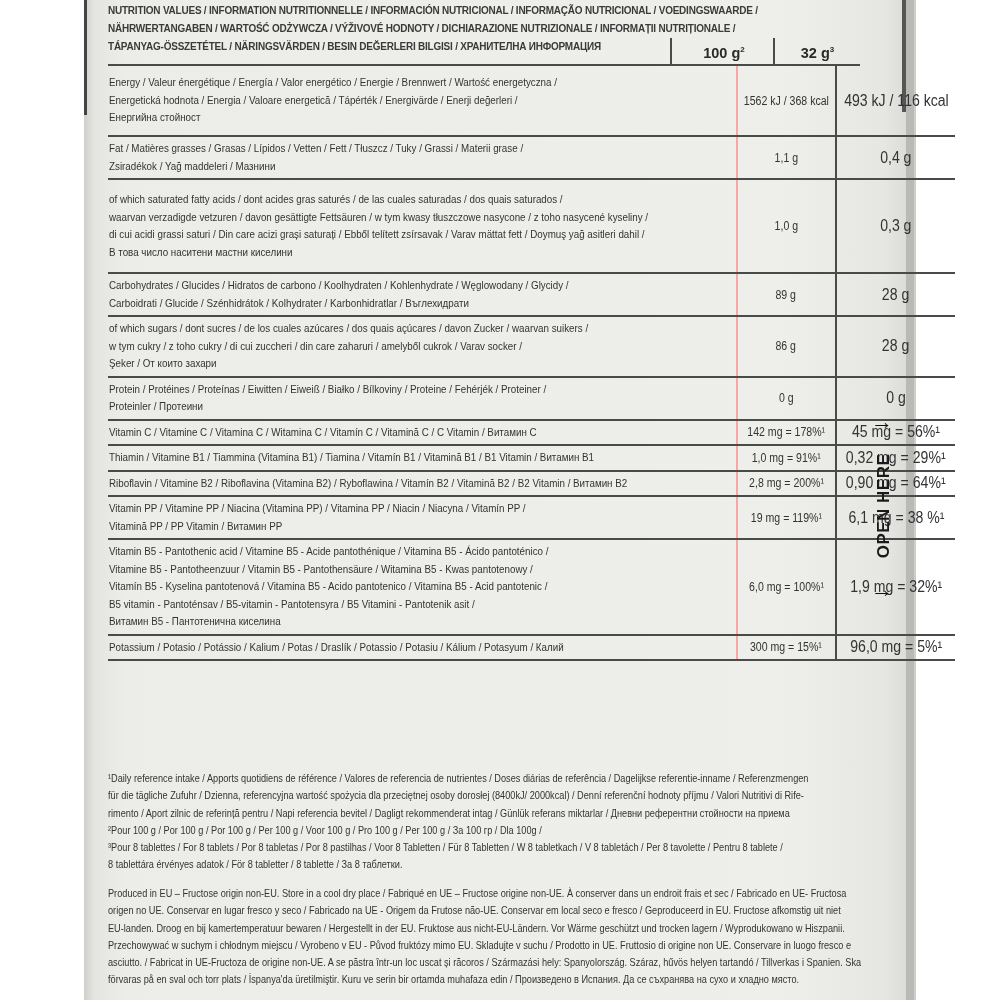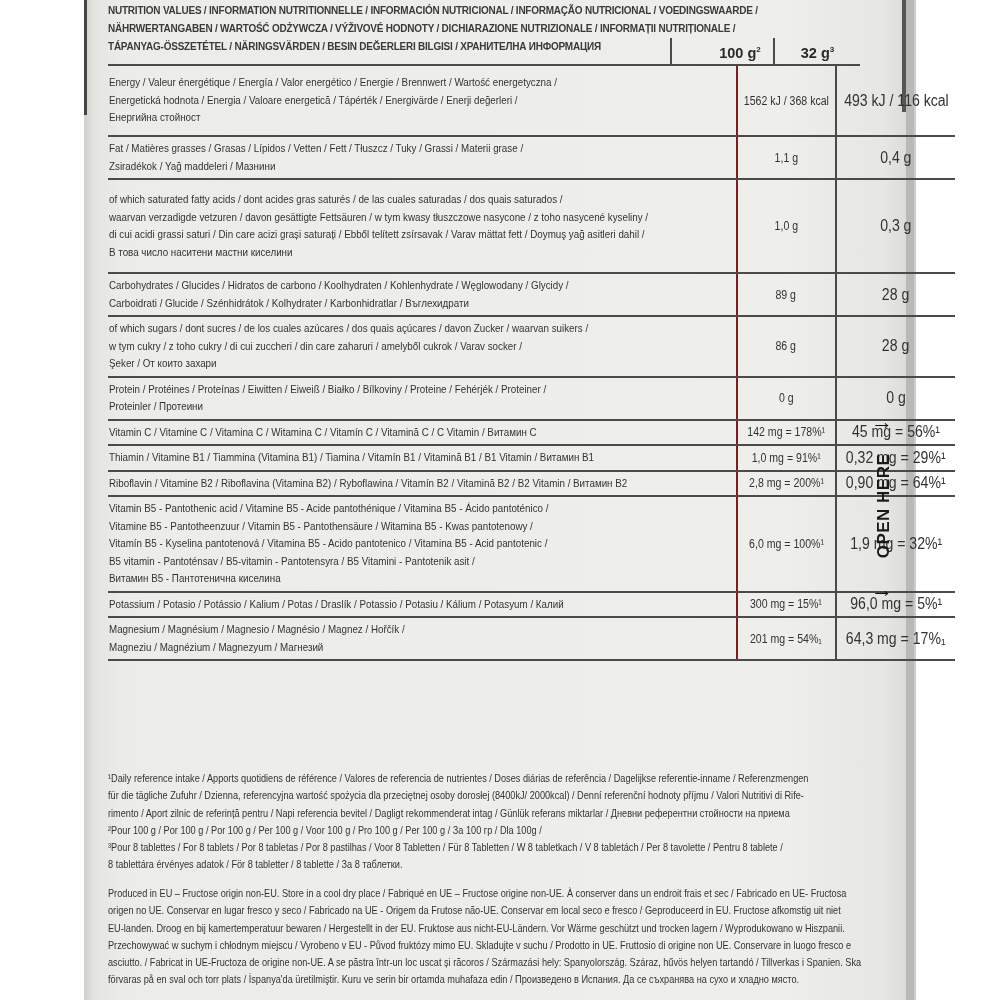--- a/index.html
+++ b/index.html
@@ -13,21 +13,21 @@
   .edge-right2 { position:absolute; left:906px; top:0; width:8px; height:1000px; background:#b9b9b6; }
   .content { position:absolute; left:108px; top:0; width:752px; color:#2e2e2e; }
   .header { position:absolute; left:0; top:0; width:752px; height:64px; border-bottom:2px solid #4a4a4a; }
   .hdr-line { position:absolute; left:0; font-weight:bold; font-size:11.6px; letter-spacing:-0.25px; color:#3a3a3a; white-space:nowrap; transform:scaleX(0.86); transform-origin:left; }
   .hdr-col { position:absolute; top:36px; height:28px; font-weight:bold; font-size:14.5px; text-align:center; color:#2a2a2a; line-height:28px; }
   .vline { position:absolute; width:2px; background:#4a4a4a; }
   table.nt { position:absolute; left:0; top:66px; width:752px; border-collapse:collapse; }
   table.nt td { border-bottom:2px solid #4a4a4a; padding:0; vertical-align:middle; }
   td.name { width:562px; padding:3px 0 3px 1px !important; font-size:11.4px; line-height:17.5px; color:#333; }
   td.name span.txt { display:block; transform:scaleX(0.86); transform-origin:left; white-space:nowrap; }
-  td.v1 { width:103px; text-align:center; font-size:12px; border-left:2px solid #7f1d1d; border-right:2px solid #4a4a4a; white-space:nowrap; color:#333; }
+  td.v1 { width:103px; text-align:center; font-size:12px; border-left:2px solid #fca5a5; border-right:2px solid #4a4a4a; white-space:nowrap; color:#333; }
   td.v2 { width:85px; text-align:center; font-size:16px; white-space:nowrap; color:#333; }
   td .vv { display:inline-block; transform:scaleX(0.88); }
   .foot { position:absolute; left:0; width:760px; font-size:11.2px; line-height:17.3px; color:#333; }
   .foot div { white-space:nowrap; transform:scaleX(0.82); transform-origin:left; }
   .open { position:absolute; left:867px; top:412px; width:30px; height:190px; }
   .arrow { position:absolute; left:4px; font-size:22px; font-weight:bold; color:#111; line-height:20px; }
   .open-text { position:absolute; left:-58px; top:84px; width:150px; transform:rotate(-90deg); font-weight:bold; font-size:17px; color:#1a1a1a; text-align:center; letter-spacing:0.5px; }
   sup { font-size:8px; }
 </style>
 </head>
@@ -38,21 +38,21 @@
 <div class="edge-right"></div>
 <div class="edge-right2"></div>
 
 <div class="content">
   <div class="header">
     <div class="hdr-line" style="top:3px">NUTRITION VALUES / INFORMATION NUTRITIONNELLE / INFORMACIÓN NUTRICIONAL / INFORMAÇÃO NUTRICIONAL / VOEDINGSWAARDE /</div>
     <div class="hdr-line" style="top:21px">NÄHRWERTANGABEN / WARTOŚĆ ODŻYWCZA / VÝŽIVOVÉ HODNOTY / DICHIARAZIONE NUTRIZIONALE / INFORMAȚII NUTRIȚIONALE /</div>
     <div class="hdr-line" style="top:39px">TÁPANYAG-ÖSSZETÉTEL / NÄRINGSVÄRDEN / BESIN DEĞERLERI BILGISI / ХРАНИТЕЛНА ИНФОРМАЦИЯ</div>
     <div class="vline" style="left:562px; top:38px; height:28px;"></div>
     <div class="vline" style="left:665px; top:38px; height:28px;"></div>
-    <div class="hdr-col" style="left:580px; width:104px;"><span>100 g</span><sup>2</sup></div>
+    <div class="hdr-col" style="left:564px; width:104px;"><span>100 g</span><sup>2</sup></div>
     <div class="hdr-col" style="left:667px; width:85px;text-align:center;"><span>32 g</span><sup>3</sup></div>
   </div>
 
   <table class="nt">
     <tbody id="rows">
         <tr style="height: 70px;">
           <td class="name">
             <span class="txt">Energy / Valeur énergétique / Energía / Valor energético / Energie / Brennwert / Wartość energetyczna /</span>
             <span class="txt">Energetická hodnota / Energia / Valoare energetică / Tápérték / Energivärde / Enerji değerleri /</span>
             <span class="txt">Енергийна стойност</span>
@@ -117,45 +117,45 @@
           <td class="v1"><span class="vv">1,0 mg = 91%¹</span></td>
           <td class="v2"><span class="vv">0,32 mg = 29%¹</span></td>
         </tr>
         <tr style="height: 24px;">
           <td class="name">
             <span class="txt">Riboflavin / Vitamine B2 / Riboflavina (Vitamina B2) / Ryboflawina / Vitamín B2 / Vitamină B2 / B2 Vitamin / Витамин B2</span>
           </td>
           <td class="v1"><span class="vv">2,8 mg = 200%¹</span></td>
           <td class="v2"><span class="vv">0,90 mg = 64%¹</span></td>
         </tr>
+        <tr style="height: 37px;">
+          <td class="name">
+            <span class="txt">Vitamin PP / Vitamine PP / Niacina (Vitamina PP) / Vitamina PP / Niacin / Niacyna / Vitamín PP /</span>
+            <span class="txt">Vitamină PP / PP Vitamin / Витамин PP</span>
+          </td>
+          <td class="v1"><span class="vv">19 mg = 119%¹</span></td>
+          <td class="v2"><span class="vv">6,1 mg = 38 %¹</span></td>
+        </tr>
         <tr style="height: 95px;">
           <td class="name">
             <span class="txt">Vitamin B5 - Pantothenic acid / Vitamine B5 - Acide pantothénique / Vitamina B5 - Ácido pantoténico /</span>
             <span class="txt">Vitamine B5 - Pantotheenzuur / Vitamin B5 - Pantothensäure / Witamina B5 - Kwas pantotenowy /</span>
             <span class="txt">Vitamín B5 - Kyselina pantotenová / Vitamina B5 - Acido pantotenico / Vitamina B5 - Acid pantotenic /</span>
             <span class="txt">B5 vitamin - Pantoténsav / B5-vitamin - Pantotensyra / B5 Vitamini - Pantotenik asit /</span>
             <span class="txt">Витамин B5 - Пантотенична киселина</span>
           </td>
           <td class="v1"><span class="vv">6,0 mg = 100%¹</span></td>
           <td class="v2"><span class="vv">1,9 mg = 32%¹</span></td>
         </tr>
         <tr style="height: 24px;">
           <td class="name">
             <span class="txt">Potassium / Potasio / Potássio / Kalium / Potas / Draslík / Potassio / Potasiu / Kálium / Potasyum / Калий</span>
           </td>
           <td class="v1"><span class="vv">300 mg = 15%¹</span></td>
           <td class="v2"><span class="vv">96,0 mg = 5%¹</span></td>
-        </tr>
-        <tr style="height: 40px;">
-          <td class="name">
-            <span class="txt">Magnesium / Magnésium / Magnesio / Magnésio / Magnez / Hořčík /</span>
-            <span class="txt">Magneziu / Magnézium / Magnezyum / Магнезий</span>
-          </td>
-          <td class="v1"><span class="vv">201 mg = 54%₁</span></td>
-          <td class="v2"><span class="vv">64,3 mg = 17%₁</span></td>
         </tr>
       </tbody>
   </table>
 
   <div class="foot" style="top:770px" id="footnotes">
       <div>¹Daily reference intake / Apports quotidiens de référence / Valores de referencia de nutrientes / Doses diárias de referência / Dagelijkse referentie-inname / Referenzmengen</div>
       <div>für die tägliche Zufuhr / Dzienna, referencyjna wartość spożycia dla przeciętnej osoby dorosłej (8400kJ/ 2000kcal) / Denní referenční hodnoty příjmu / Valori Nutritivi di Rife-</div>
       <div>rimento / Aport zilnic de referință pentru / Napi referencia bevitel / Dagligt rekommenderat intag / Günlük referans miktarlar / Дневни референтни стойности на приема</div>
       <div>²Pour 100 g / Por 100 g / Por 100 g / Per 100 g / Voor 100 g / Pro 100 g / Per 100 g / За 100 гр / Dla 100g /</div>
       <div>³Pour 8 tablettes / For 8 tablets / Por 8 tabletas / Por 8 pastilhas / Voor 8 Tabletten / Für 8 Tabletten / W 8 tabletkach / V 8 tabletách / Per 8 tavolette / Pentru 8 tablete /</div>

